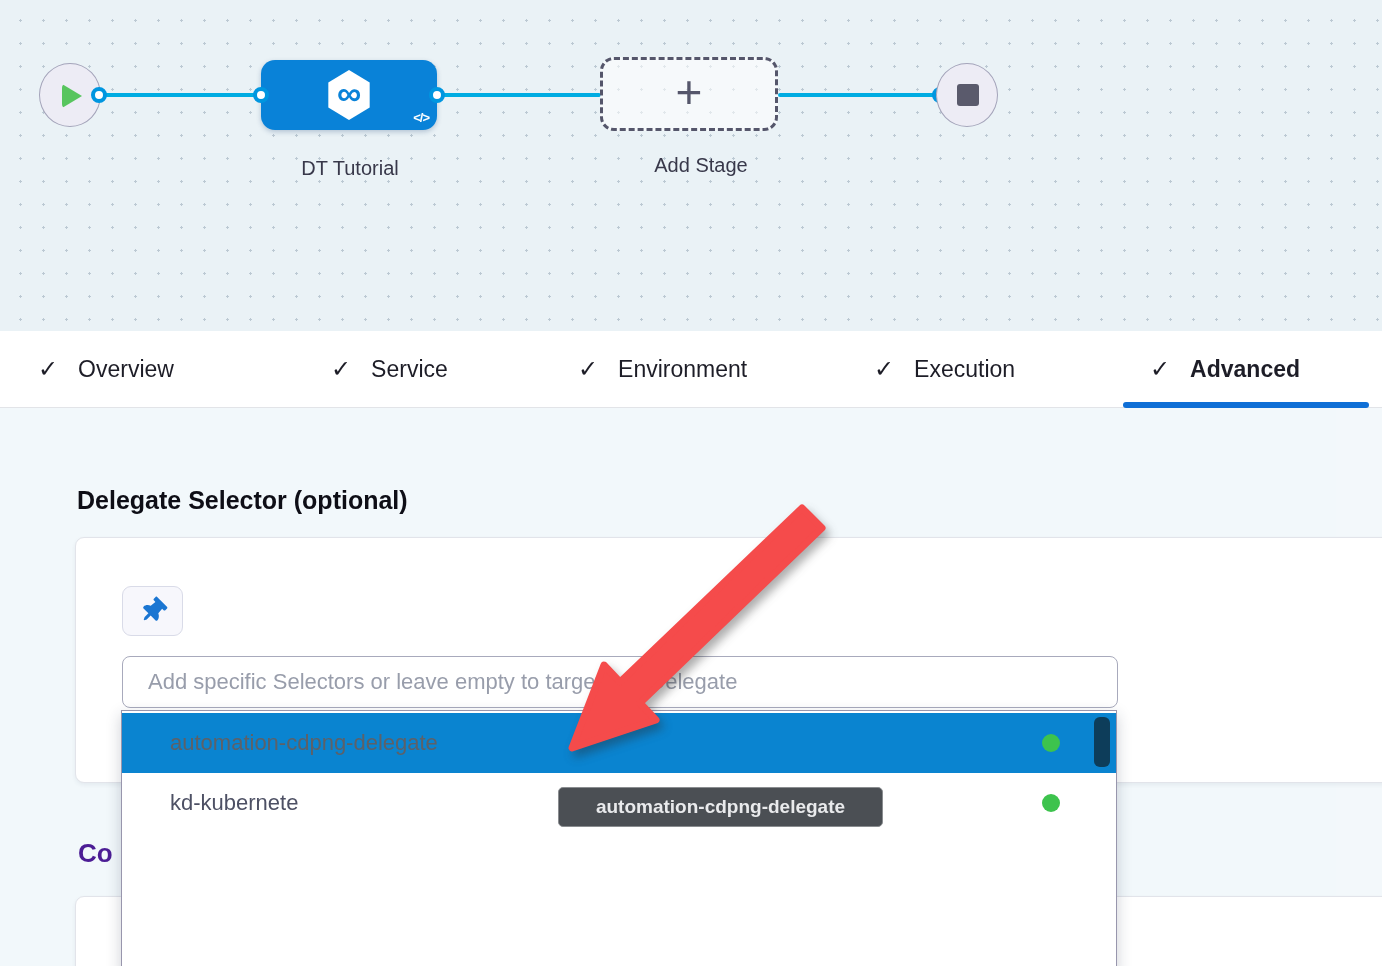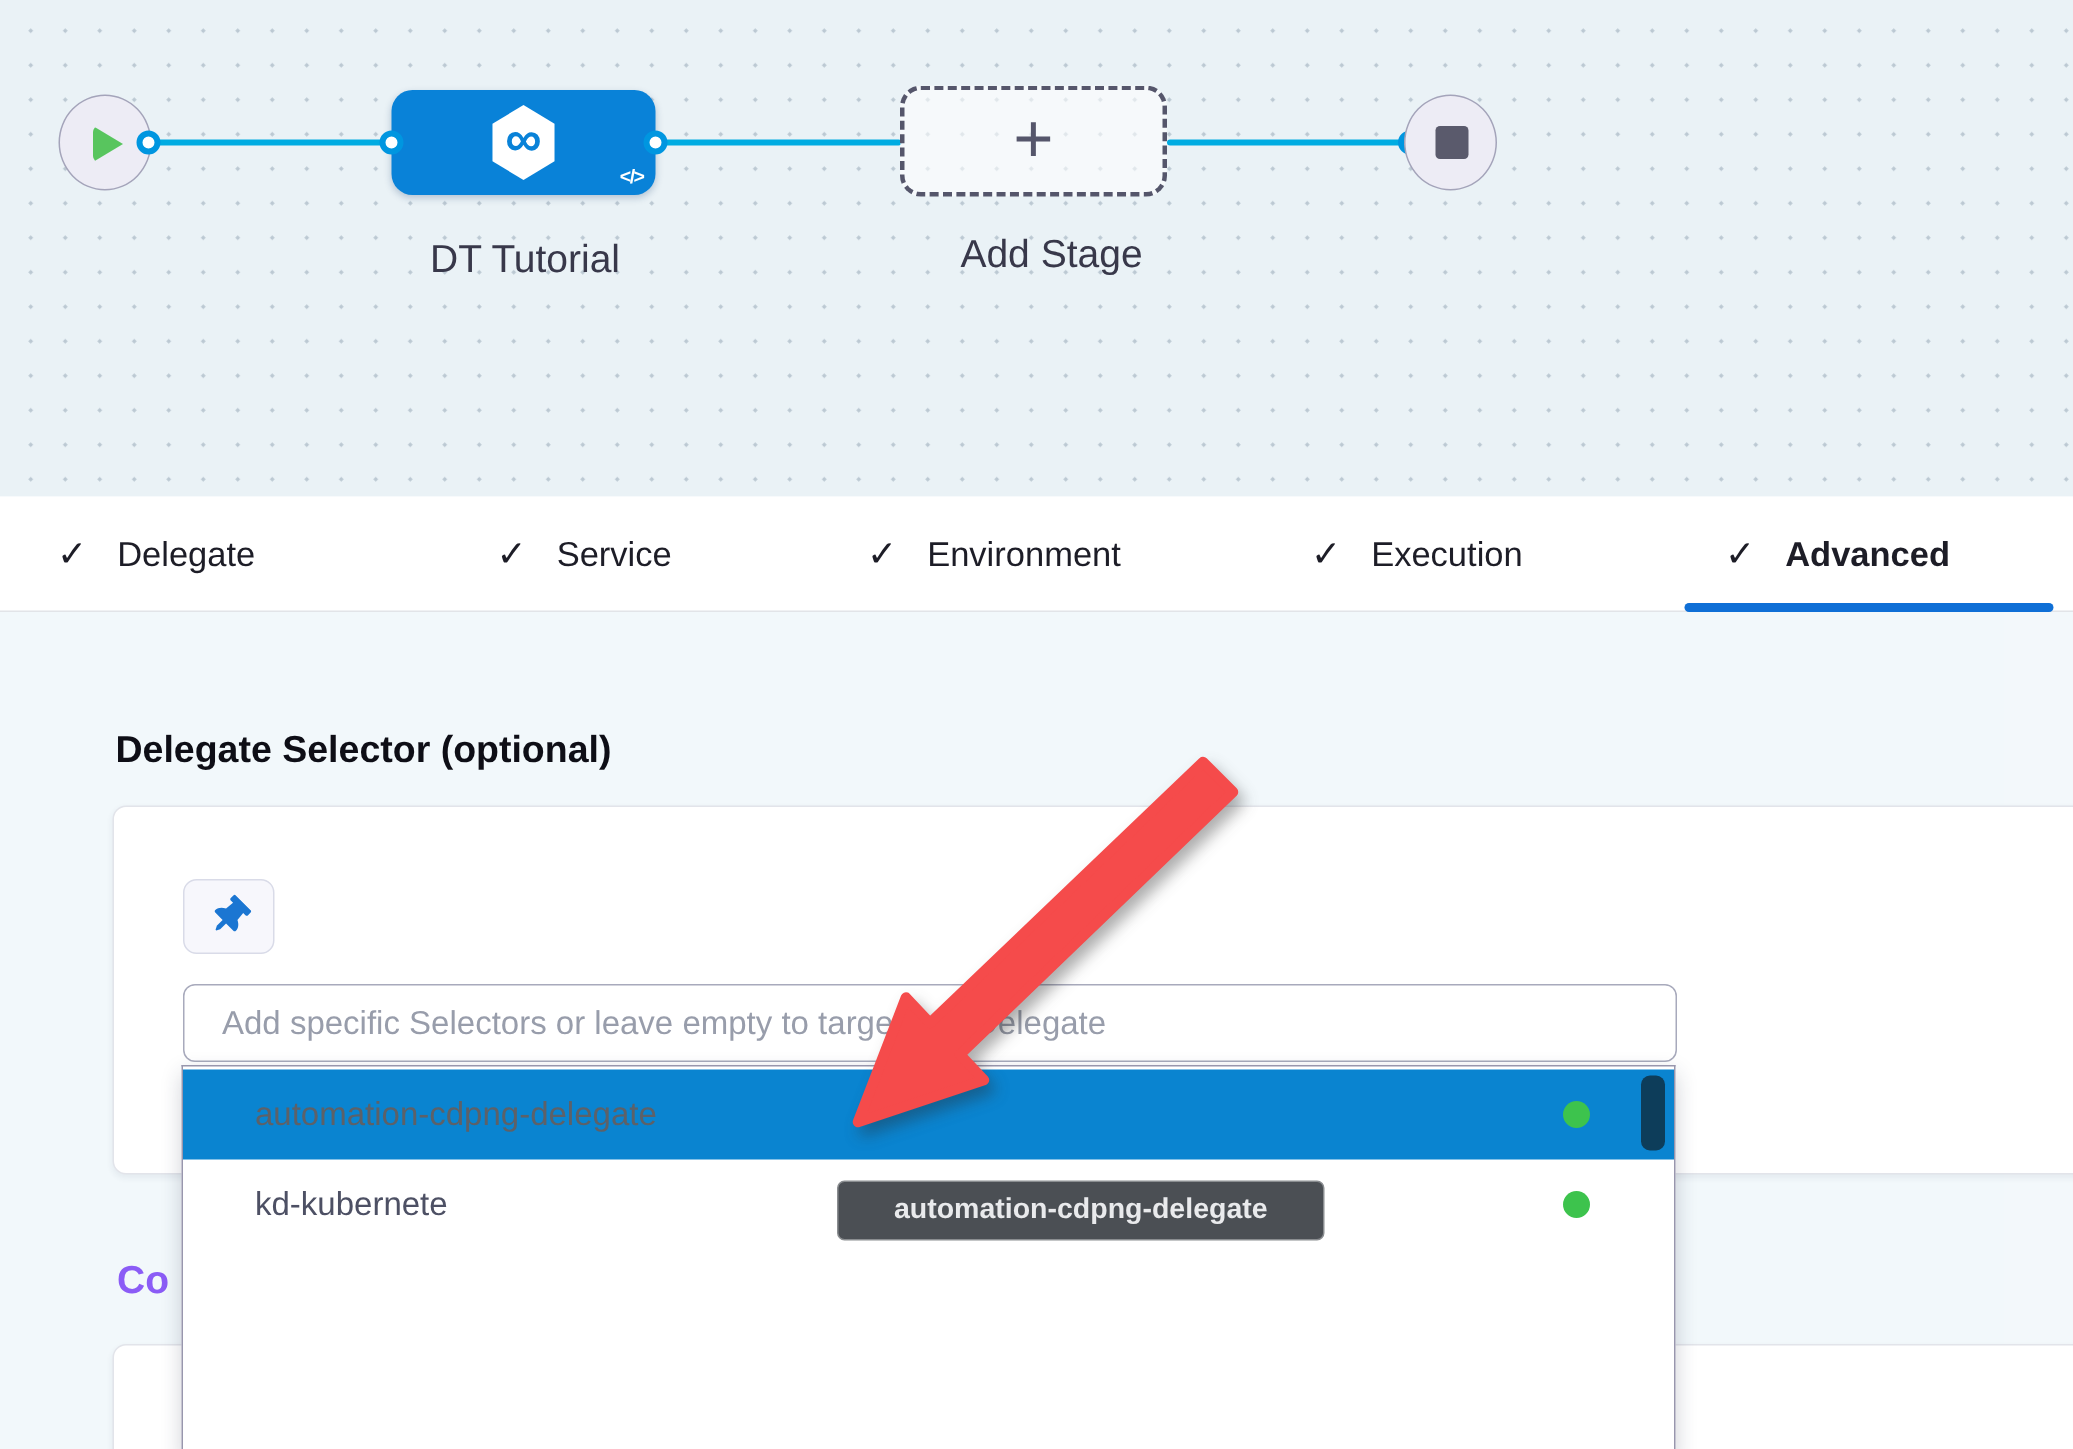--- a/index.html
+++ b/index.html
@@ -33,21 +33,21 @@
     position:absolute; left:261px; top:60px; width:176px; height:70px;
     background:#0982d8; border-radius:14px; box-shadow:0 2px 5px rgba(20,60,110,.25);
   }
   .hexagon {
     position:absolute; left:66px; top:10px; width:44px; height:50px; background:#ffffff;
     clip-path:polygon(50% 0%, 97% 25%, 97% 75%, 50% 100%, 3% 75%, 3% 25%);
     display:flex; align-items:center; justify-content:center;
   }
   .hexagon span { font-size:34px; font-weight:bold; color:#0982d8; line-height:1; margin-top:-4px; }
   .code-glyph { position:absolute; right:8px; bottom:5px; color:#ffffff; font-size:13px; font-weight:bold; letter-spacing:-1px; }
-  .node-label { position:absolute; font-size:26px; color:#38384a; }
+  .node-label { position:absolute; font-size:20px; color:#38384a; }
   .add-stage {
     position:absolute; left:600px; top:57px; width:178px; height:74px;
     border:3px dashed #55566b; border-radius:14px; background:rgba(255,255,255,.55);
     display:flex; align-items:center; justify-content:center;
   }
   .add-stage span { font-size:46px; font-weight:300; color:#55566b; line-height:1; margin-top:-4px; }
 
   
   .tabbar { position:absolute; left:0; top:331px; width:1382px; height:77px; background:#ffffff; border-bottom:1px solid #e2e4e8; }
   .tab { position:absolute; top:0; height:76px; display:flex; align-items:center; gap:20px; cursor:pointer; }
@@ -68,21 +68,21 @@
     width:61px; height:50px; border-radius:9px; background:#f7f7fc; border:1px solid #d9dbe8;
     display:flex; align-items:center; justify-content:center; cursor:pointer;
   }
   .pin-btn svg { transform:rotate(45deg); }
   .selector-input {
     position:absolute; left:46px; top:118px; width:996px; height:52px;
     border:1.5px solid #a8aabc; border-radius:8px; background:#ffffff;
     font-family:"Liberation Sans", sans-serif; font-size:22px; color:#2a2a34; padding:0 25px; outline:none;
   }
   .selector-input::placeholder { color:#989dab; opacity:1; }
-  .partial-heading { position:absolute; left:78px; top:430px; font-size:26px; font-weight:bold; color:#8b5cf6; }
+  .partial-heading { position:absolute; left:78px; top:430px; font-size:26px; font-weight:bold; color:#4c1d95; }
 
   
   .dropdown {
     position:absolute; left:121px; top:302px; width:996px; height:264px;
     background:#ffffff; border:1px solid #9896ad; border-bottom:none;
     box-shadow:0 5px 14px rgba(30,40,70,.22); z-index:5;
   }
   .drow { position:relative; height:60px; display:flex; align-items:center; padding-left:48px; cursor:pointer; }
   .drow .iname { font-size:22px; color:#4d5064; }
   .drow.selected { background:#0a84d0; margin-top:2px; }
@@ -133,21 +133,21 @@
 
     <div class="ring" style="left:932px; top:87px;"></div>
     <div class="node-circle" style="left:936px; top:63px;">
       <div class="stop-sq"></div>
     </div>
   </div>
 
   <div class="tabbar">
     <div class="tab" style="left:38px;">
       <span class="check">✓</span>
-      <span class="tlabel">Delegate</span>
+      <span class="tlabel">Overview</span>
     </div>
     <div class="tab" style="left:331px;">
       <span class="check">✓</span>
       <span class="tlabel">Service</span>
     </div>
     <div class="tab" style="left:578px;">
       <span class="check">✓</span>
       <span class="tlabel">Environment</span>
     </div>
     <div class="tab" style="left:874px;">

